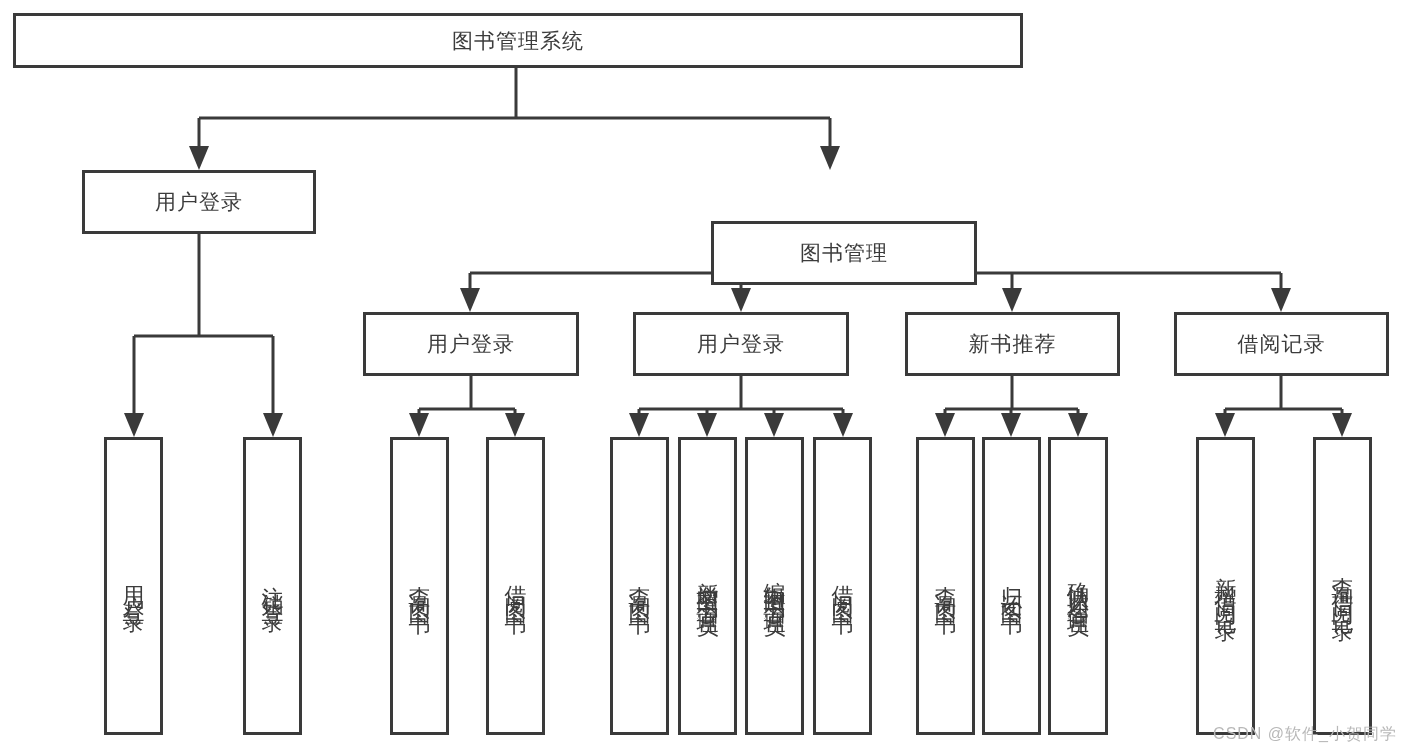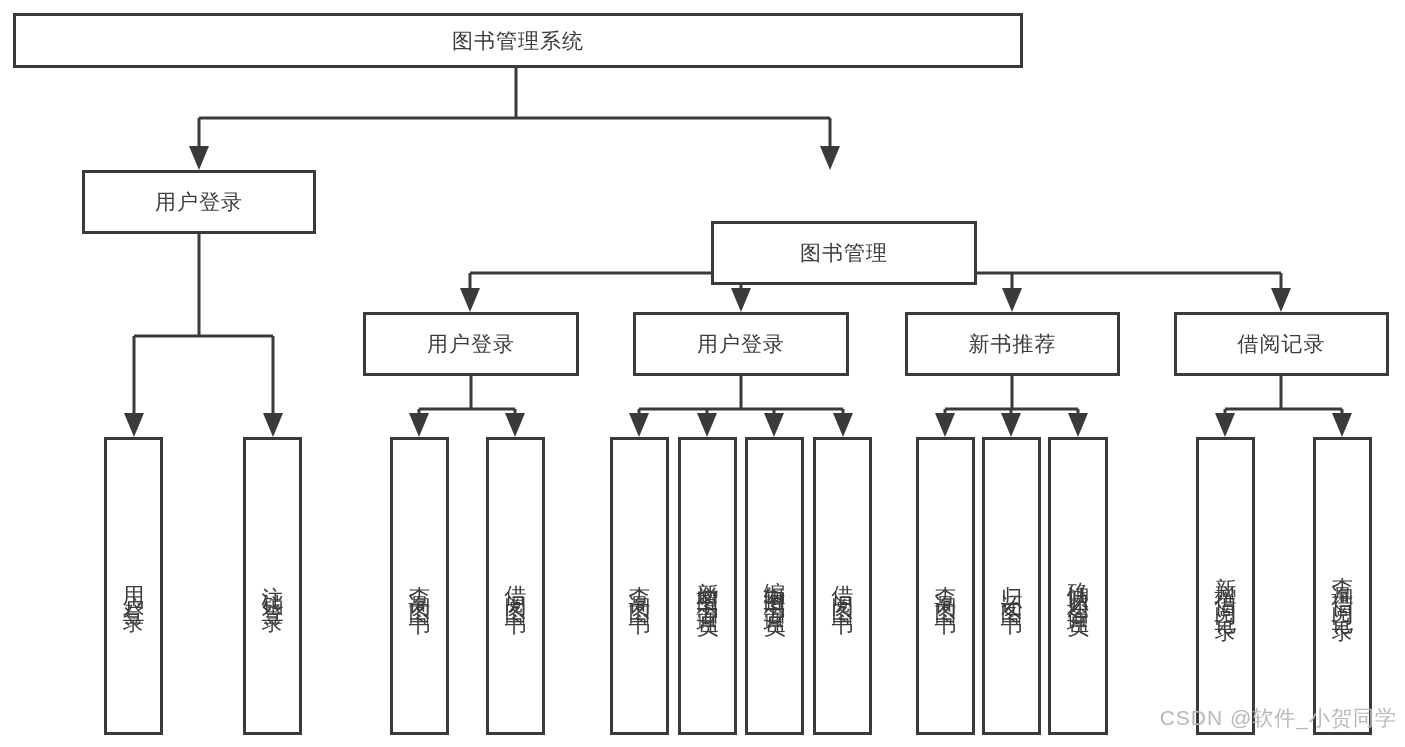--- a/index.html
+++ b/index.html
@@ -46,22 +46,22 @@
     letter-spacing: 9px;
     line-height: 1;
     white-space: nowrap;
   }
   .vbox .vtext.long {
     letter-spacing: 5px;
   }
   .watermark {
     position: absolute;
     right: 8px;
-    bottom: 15px;
-    font-size: 21px;
+    bottom: 2px;
+    font-size: 16px;
     color: #b8b8b8;
     letter-spacing: 1px;
     white-space: nowrap;
   }
 </style>
 </head>
 <body>
 
 <div class="canvas">
 

